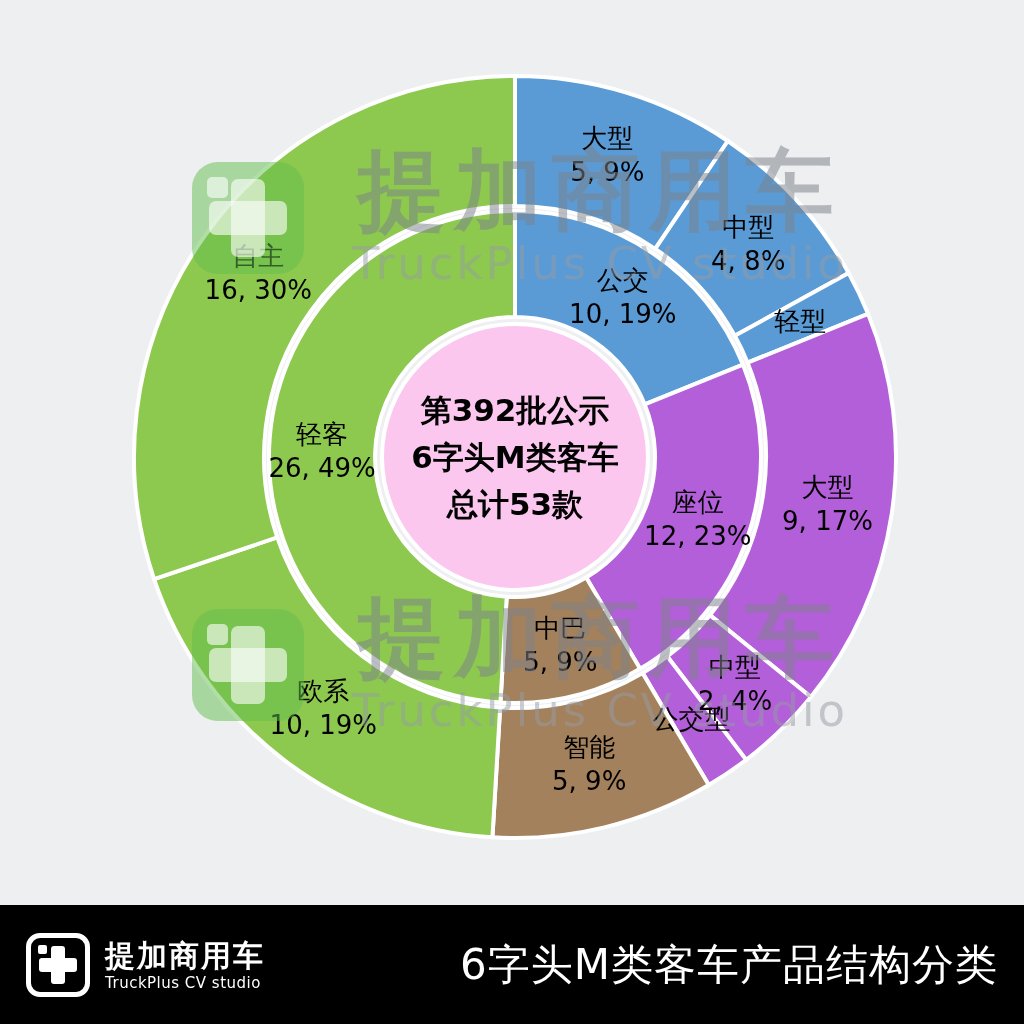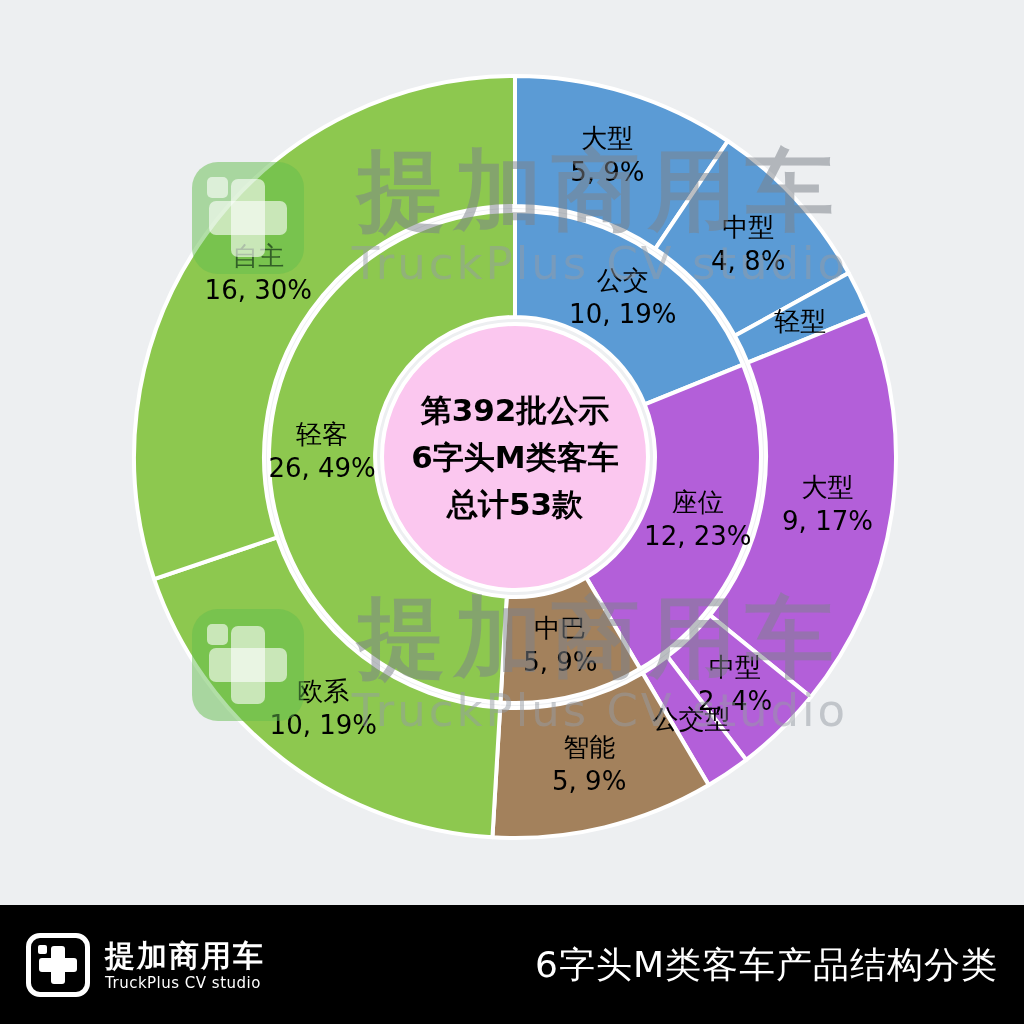--- a/index.html
+++ b/index.html
@@ -25,21 +25,21 @@
 
   
   .footer{position:absolute;left:0;bottom:0;width:1024px;height:119px;background:#000;display:flex;align-items:center;justify-content:space-between;padding:0 26px;z-index:3}
   .footer-brand{display:flex;align-items:center;gap:15px}
   .f-logo{width:64px;height:64px;border:5px solid #fff;border-radius:14px;position:relative;flex:0 0 auto}
   .f-logo .bar-v{position:absolute;left:20px;top:8px;width:14px;height:38px;background:#fff;border-radius:3px}
   .f-logo .bar-h{position:absolute;left:8px;top:20px;width:38px;height:14px;background:#fff;border-radius:3px}
   .f-logo .corner{position:absolute;left:7px;top:7px;width:9px;height:9px;background:#fff;border-radius:2px}
   .brand-name{font-size:30px;font-weight:700;color:#fff;line-height:1.2;letter-spacing:2px}
   .brand-sub{font-size:15px;color:#fff;letter-spacing:.5px}
-  .footer-caption{text-align:right;color:#fff;font-size:36px;line-height:42px;font-weight:500;letter-spacing:1px}
+  .footer-caption{text-align:right;color:#fff;font-size:42px;line-height:42px;font-weight:500;letter-spacing:1px}
 </style>
 </head>
 <body>
 
 <div class="page">
 
   <svg id="sunburst" width="1024" height="905" viewBox="0 0 1024 905">
       <path d="M 515.00 211.00 A 246 246 0 0 1 742.97 364.55 L 644.74 404.38 A 140 140 0 0 0 515.00 317.00 Z" fill="#5b9bd5" stroke="#ffffff" stroke-width="4" stroke-linejoin="round"></path>
       <path d="M 742.97 364.55 A 246 246 0 0 1 640.10 668.82 L 586.19 577.55 A 140 140 0 0 0 644.74 404.38 Z" fill="#b35fd9" stroke="#ffffff" stroke-width="4" stroke-linejoin="round"></path>
       <path d="M 640.10 668.82 A 246 246 0 0 1 500.43 702.57 L 506.71 596.75 A 140 140 0 0 0 586.19 577.55 Z" fill="#a3815c" stroke="#ffffff" stroke-width="4" stroke-linejoin="round"></path>

